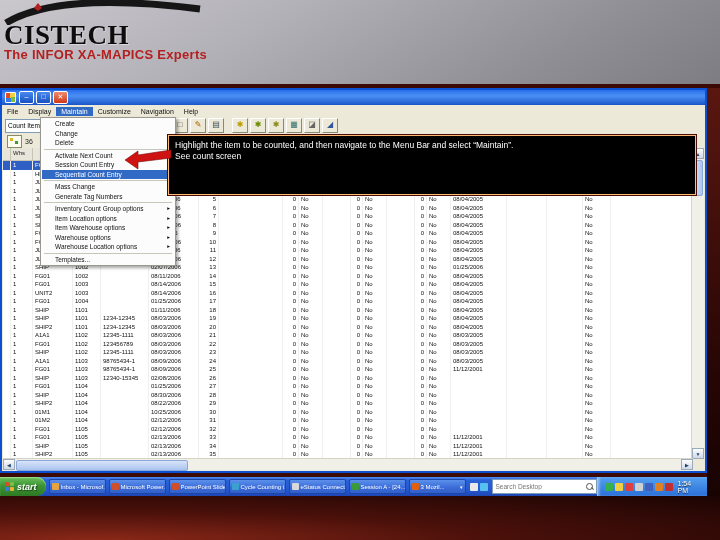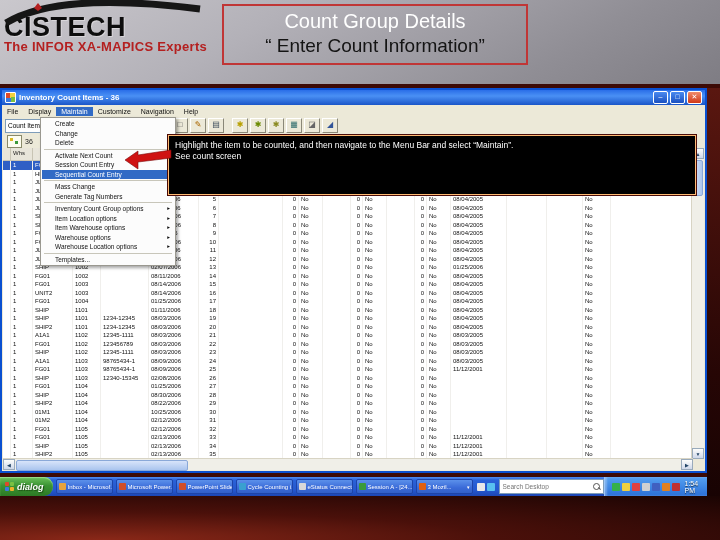--- a/index.html
+++ b/index.html
@@ -121,34 +121,29 @@
 <body>
 
 <div id="slide">
 
   <div class="topband">
     <div class="logo">
       <svg class="swoosh" width="200" height="26" viewBox="0 0 200 26">
         <path d="M2,24 Q55,-8 196,10" stroke="#161616" stroke-width="7" fill="none"></path>
         <path d="M30,9 l4,-5 l4,5 l-4,3 z" fill="#b42020"></path>
       </svg>
-      <div class="brand" style="margin-top:14px;">CISTECH</div>
+      <div class="brand" style="margin-top:22px;font-family:Liberation Serif, serif;">CISTECH</div>
       <div class="tagline">The INFOR XA-MAPICS Experts</div>
-    </div>
-    <div class="titlebox">
-      <div class="t1">Count Group Details</div>
-      <div class="t2">“ Enter Count Information”</div>
     </div>
   </div>
   <div class="redline"></div>
 
   <div class="window">
     <div class="titlebar">
       <span class="appicon"></span>
-      <span class="wtitle">Inventory Count Items - 36</span>
       <span class="wbtns">
         <span class="wb">–</span>
         <span class="wb">□</span>
         <span class="wb close">✕</span>
       </span>
     </div>
     <div class="menubar">
         <span class="menu">File</span>
         <span class="menu">Display</span>
         <span class="menu active">Maintain</span>
@@ -1115,21 +1110,21 @@
   <div class="midband"></div>
 
   <div class="taskbar">
     <span class="start">
       <span class="flag">
         <i style="background:#e04a2a"></i>
           <i style="background:#7ac142"></i>
         <i style="background:#3a7ae0"></i>
           <i style="background:#f0b02a"></i>
       </span>
-      <b>dialog</b>
+      <b>start</b>
     </span>
     <span style="display:flex;align-items:center;">
         <span class="tbar-btn">
           <span class="ticon" style="background: rgb(232, 163, 61);"></span>
           <span>Inbox - Microsof...</span>
         </span>
         <span class="tbar-btn">
           <span class="ticon" style="background: rgb(208, 78, 40);"></span>
           <span>Microsoft Power...</span>
         </span>

